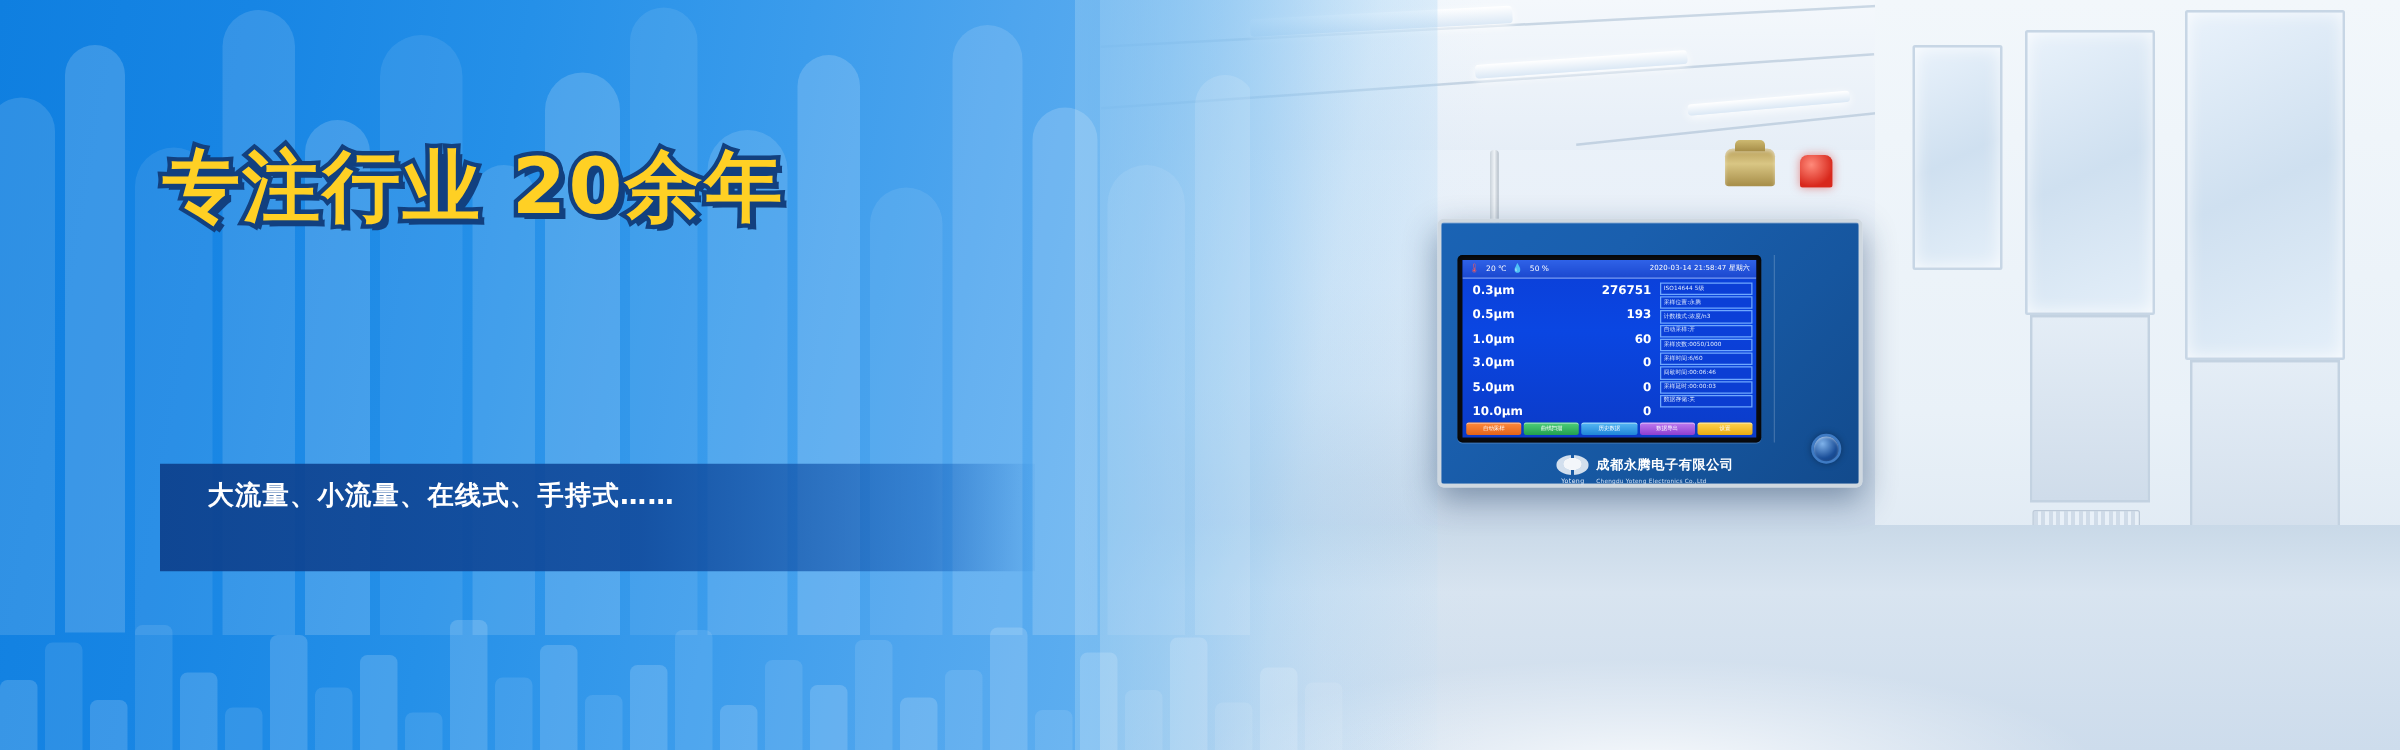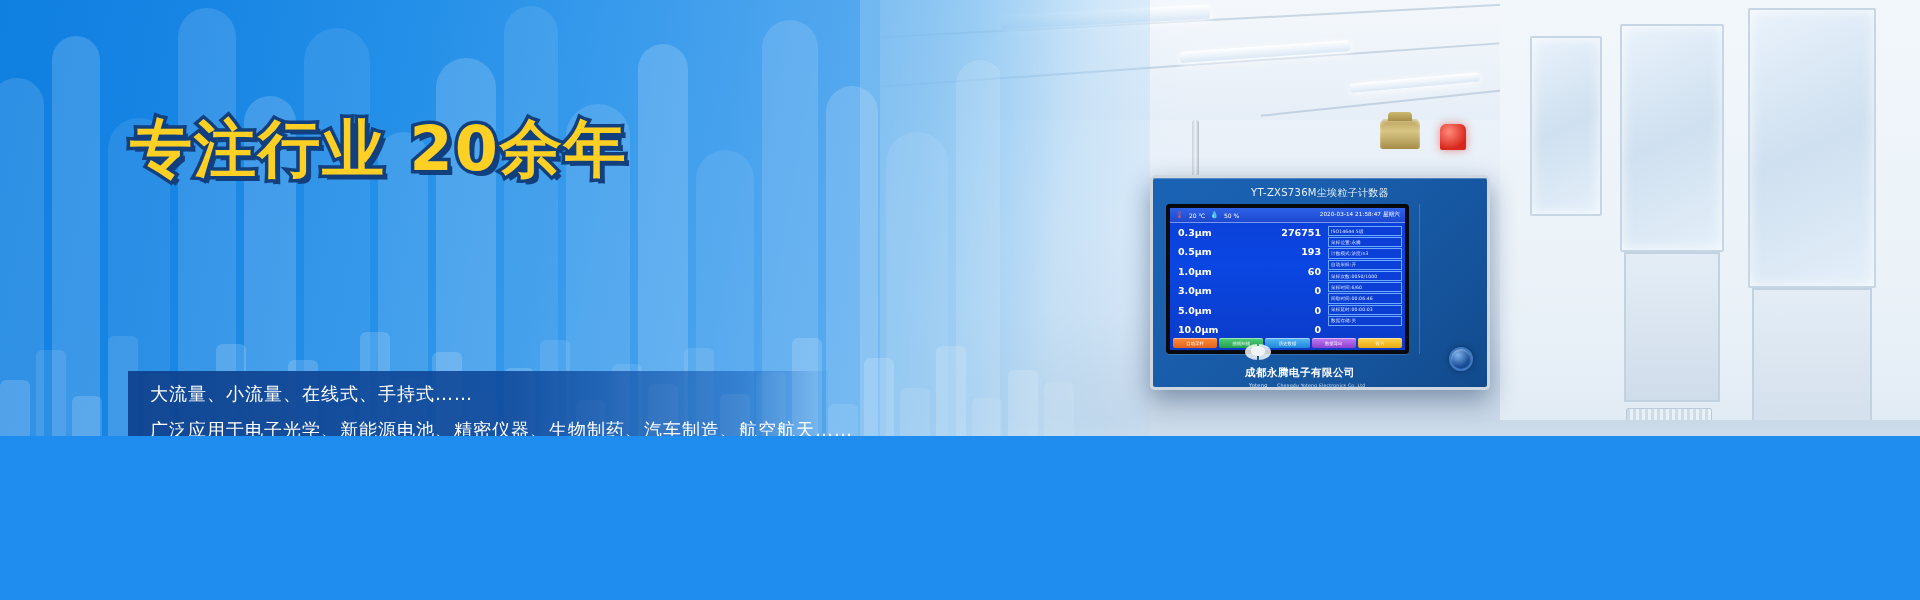--- a/index.html
+++ b/index.html
@@ -4,21 +4,21 @@
 <style>
   * { box-sizing: border-box; margin: 0; padding: 0; }
   html, body { width: 1920px; height: 600px; overflow: hidden; }
   body {
     font-family: "DejaVu Sans", "Liberation Sans", sans-serif;
     background: #1f8df0;
     position: relative;
   }
 
   
-  #stage { position: absolute; inset: 0; width: 1920px; height: 436px; overflow: hidden; }
+  #stage { position: absolute; inset: 0; width: 1920px; height: 600px; overflow: hidden; }
 
   
   .photo {
     position: absolute; left: 880px; top: 0; width: 1040px; height: 600px;
     background:
       linear-gradient(to bottom, #eef4fa 0%, #e7eff8 38%, #dfe9f4 52%, #cfdcea 64%, #c2d3e6 78%, #b9cce2 100%);
     overflow: hidden;
   }
   
   .ph-ceiling {
@@ -111,22 +111,22 @@
     font-size: 60px; font-weight: 900; letter-spacing: 3px; line-height: 1;
     color: #ffffff; white-space: nowrap;
     text-shadow: 0 2px 4px rgba(10,60,120,.30);
   }
 
   .subbox {
     position: absolute; left: 128px; top: 371px; width: 700px; height: 86px;
     background: linear-gradient(to right, rgba(13,64,140,.92) 0%, rgba(16,74,156,.90) 55%, rgba(22,96,186,.55) 88%, rgba(28,118,210,.06) 100%);
   }
   .subbox .line {
-    color: #ffffff; font-size: 18px; letter-spacing: 1px;
-    white-space: nowrap; padding-left: 22px;
+    color: #ffffff; font-size: 21px; letter-spacing: 1px;
+    white-space: nowrap; padding-left: 38px; font-weight: bold;
   }
   .subbox .l1 { padding-top: 11px; }
   .subbox .l2 { padding-top: 12px; }
 
   
   .device {
     position: absolute; left: 1150px; top: 175px; width: 340px; height: 215px;
     background: linear-gradient(135deg,#1a63b4 0%, #1a5fae 30%, #16569f 65%, #124a8c 100%);
     border-radius: 5px;
     border: 3px solid #cfd8e0;
@@ -198,21 +198,21 @@
     box-shadow: inset 0 1px 0 rgba(255,255,255,.45);
     white-space: nowrap;
   }
   .lbtn.g { background: linear-gradient(to bottom,#4fd07a,#22a04f); }
   .lbtn.b { background: linear-gradient(to bottom,#57b9f5,#1f85d8); }
   .lbtn.y { background: linear-gradient(to bottom,#ffd34f,#e8ab12); }
   .lbtn.p { background: linear-gradient(to bottom,#c07cf0,#8d3fd0); }
 
   
   .dev-brand {
-    position: absolute; left: 92px; bottom: 7px; display: flex; gap: 6px; flex-direction: column;
+    position: absolute; left: 92px; bottom: 7px; display: flex; align-items: center; gap: 6px;
   }
   .logo-mark {
     width: 26px; height: 16px; position: relative;
     background: radial-gradient(ellipse at 50% 45%, #ffffff 0 38%, rgba(255,255,255,0) 40%),
                 linear-gradient(to right, rgba(255,255,255,.85) 0 46%, rgba(255,255,255,0) 46% 54%, rgba(255,255,255,.85) 54% 100%);
     border-radius: 50%;
     opacity: .95;
   }
   .brand-cn { color: #ffffff; font-size: 10.5px; font-weight: 700; letter-spacing: .5px; }
   .brand-sub { position: absolute; left: 124px; bottom: -1px; color: #cfe0f5; font-size: 4.6px; letter-spacing: .2px; }
@@ -313,29 +313,27 @@
     <div class="eqbar" style="left:1008px;width:30px; height:66px;"></div>
     <div class="eqbar b2" style="left:1044px;width:30px; height:54px;"></div>
   </div>
 
   <div class="copy">
     <div class="headline1">专注行业 20余年</div>
   </div>
 
   <div class="subbox">
     <div class="line l1">大流量、小流量、在线式、手持式……</div>
-    <div class="line l2">广泛应用于电子光学、新能源电池、精密仪器、生物制药、汽车制造、航空航天……</div>
   </div>
 
   <div class="antenna"></div>
   <div class="horn"></div>
   <div class="beacon"></div>
 
   <div class="device">
-    <div class="dev-title">YT-ZXS736M尘埃粒子计数器</div>
 
     <div class="lcd-bezel">
       <div class="lcd">
 
         <div class="lcd-status">
           <span class="ico temp">🌡</span>
           <span>20 ℃</span>
           <span class="ico hum">💧</span>
           <span>50 %</span>
           <span class="dt">2020-03-14 21:58:47 星期六</span>

